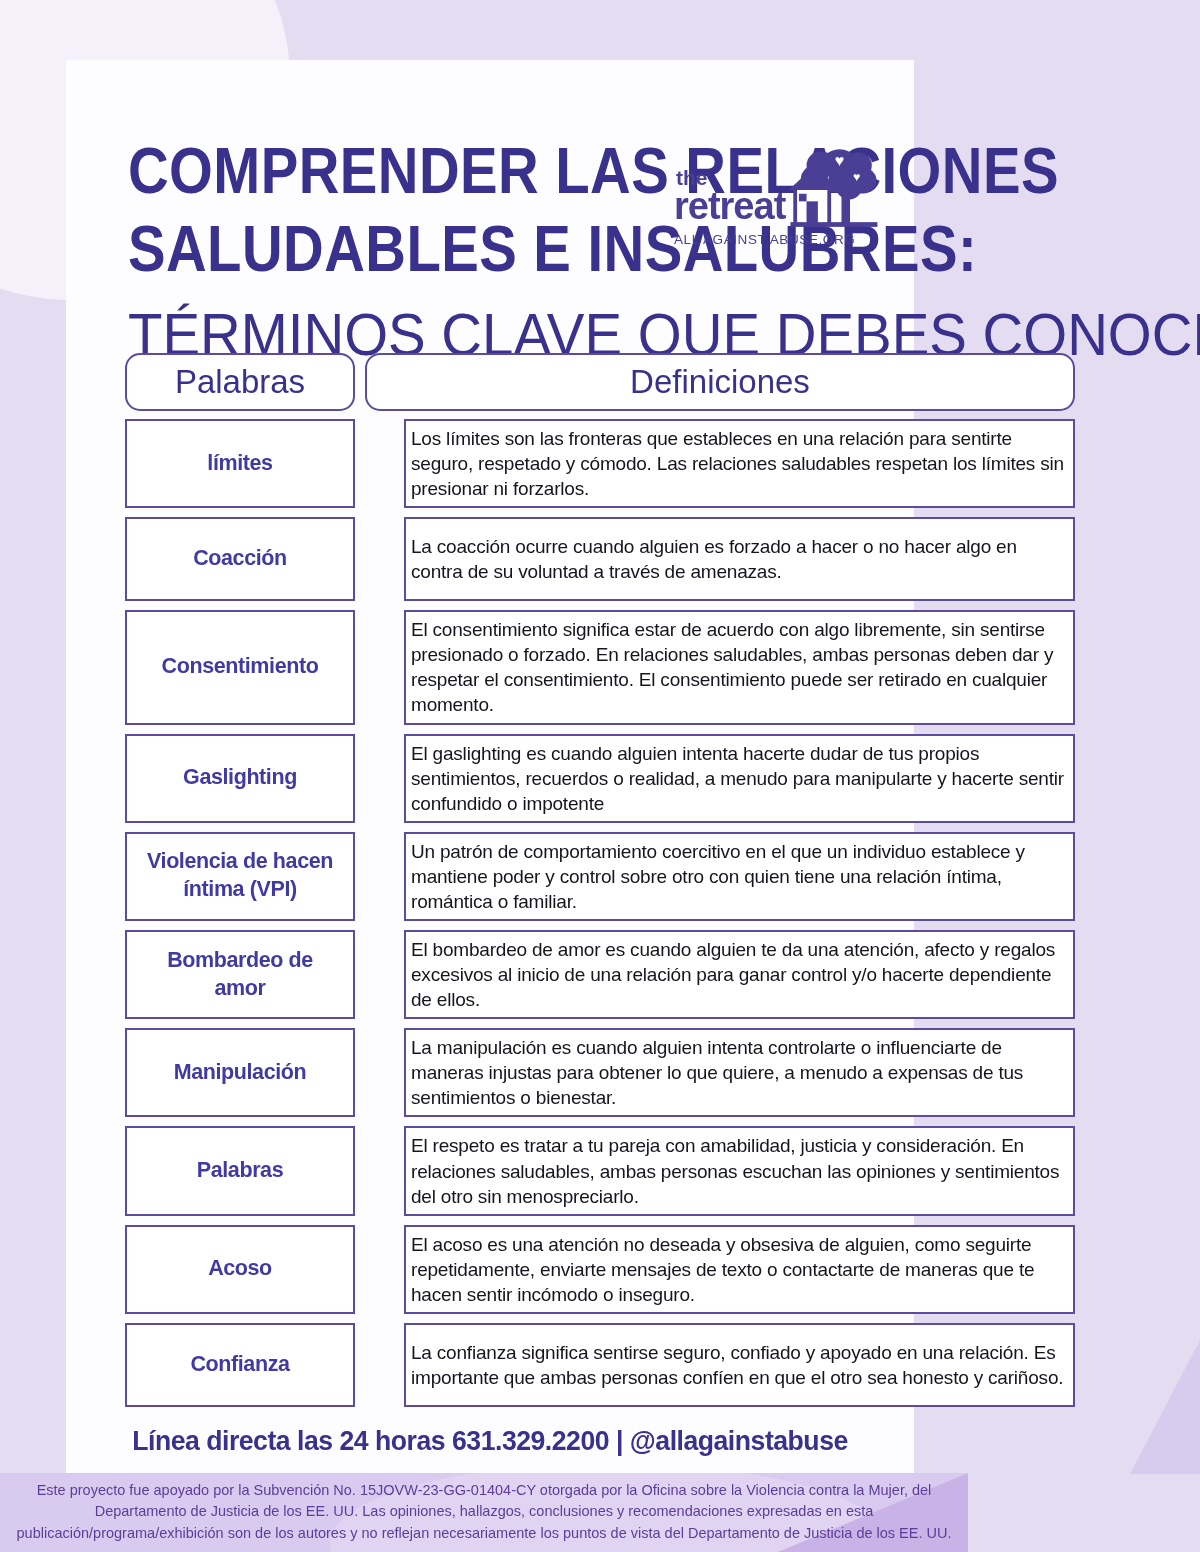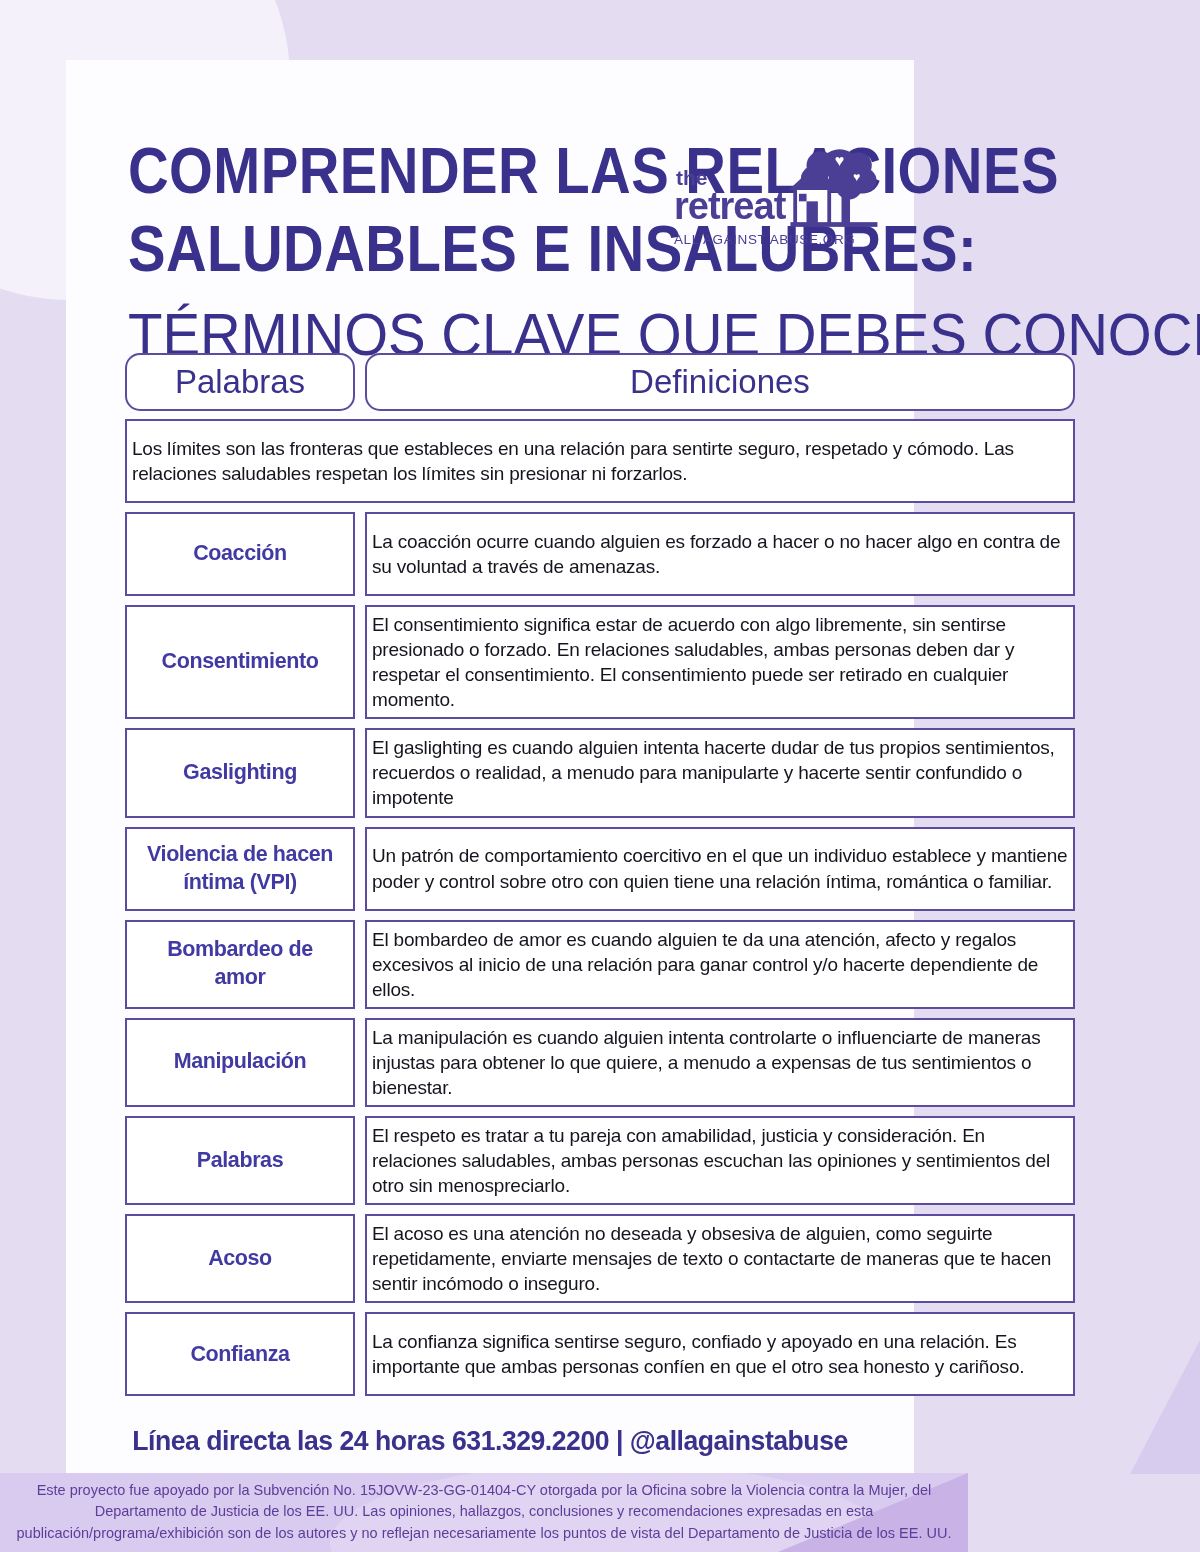--- a/index.html
+++ b/index.html
@@ -123,20 +123,21 @@
     padding: 6px 4px;
     white-space: pre-line;
   }
   .def-cell {
     display: flex; align-items: center;
     font-size: 19px;
     letter-spacing: -0.2px;
     line-height: 1.32;
     color: var(--definition_text, #15151F);
     padding: 5px 4px 5px 5px;
+    margin-left: 39px;
   }
 
   
   .hotline {
     position: absolute;
     left: 0; right: 0; top: 1365px;
     text-align: center;
     font-size: 28px; font-weight: 700;
     letter-spacing: -0.5px;
     color: var(--title_purple, #39318C);
@@ -217,20 +218,21 @@
       <div class="logo-tagline">ALL AGAINST ABUSE.ORG</div>
     </div>
 
     <div class="terms-table">
       <div class="trow header-row">
         <div class="cell word-col header-cell">Palabras</div>
         <div class="cell def-col header-cell">Definiciones</div>
       </div>
       <div id="table-rows">
           <div class="trow">
+            <div class="cell word-col word-cell">límites</div>
             <div class="cell def-col def-cell">Los límites son las fronteras que estableces en una relación para sentirte seguro, respetado y cómodo. Las relaciones saludables respetan los límites sin presionar ni forzarlos.</div>
           </div>
           <div class="trow">
             <div class="cell word-col word-cell">Coacción</div>
             <div class="cell def-col def-cell">La coacción ocurre cuando alguien es forzado a hacer o no hacer algo en contra de su voluntad a través de amenazas.</div>
           </div>
           <div class="trow">
             <div class="cell word-col word-cell">Consentimiento</div>
             <div class="cell def-col def-cell">El consentimiento significa estar de acuerdo con algo libremente, sin sentirse presionado o forzado. En relaciones saludables, ambas personas deben dar y respetar el consentimiento. El consentimiento puede ser retirado en cualquier momento.</div>
           </div>

